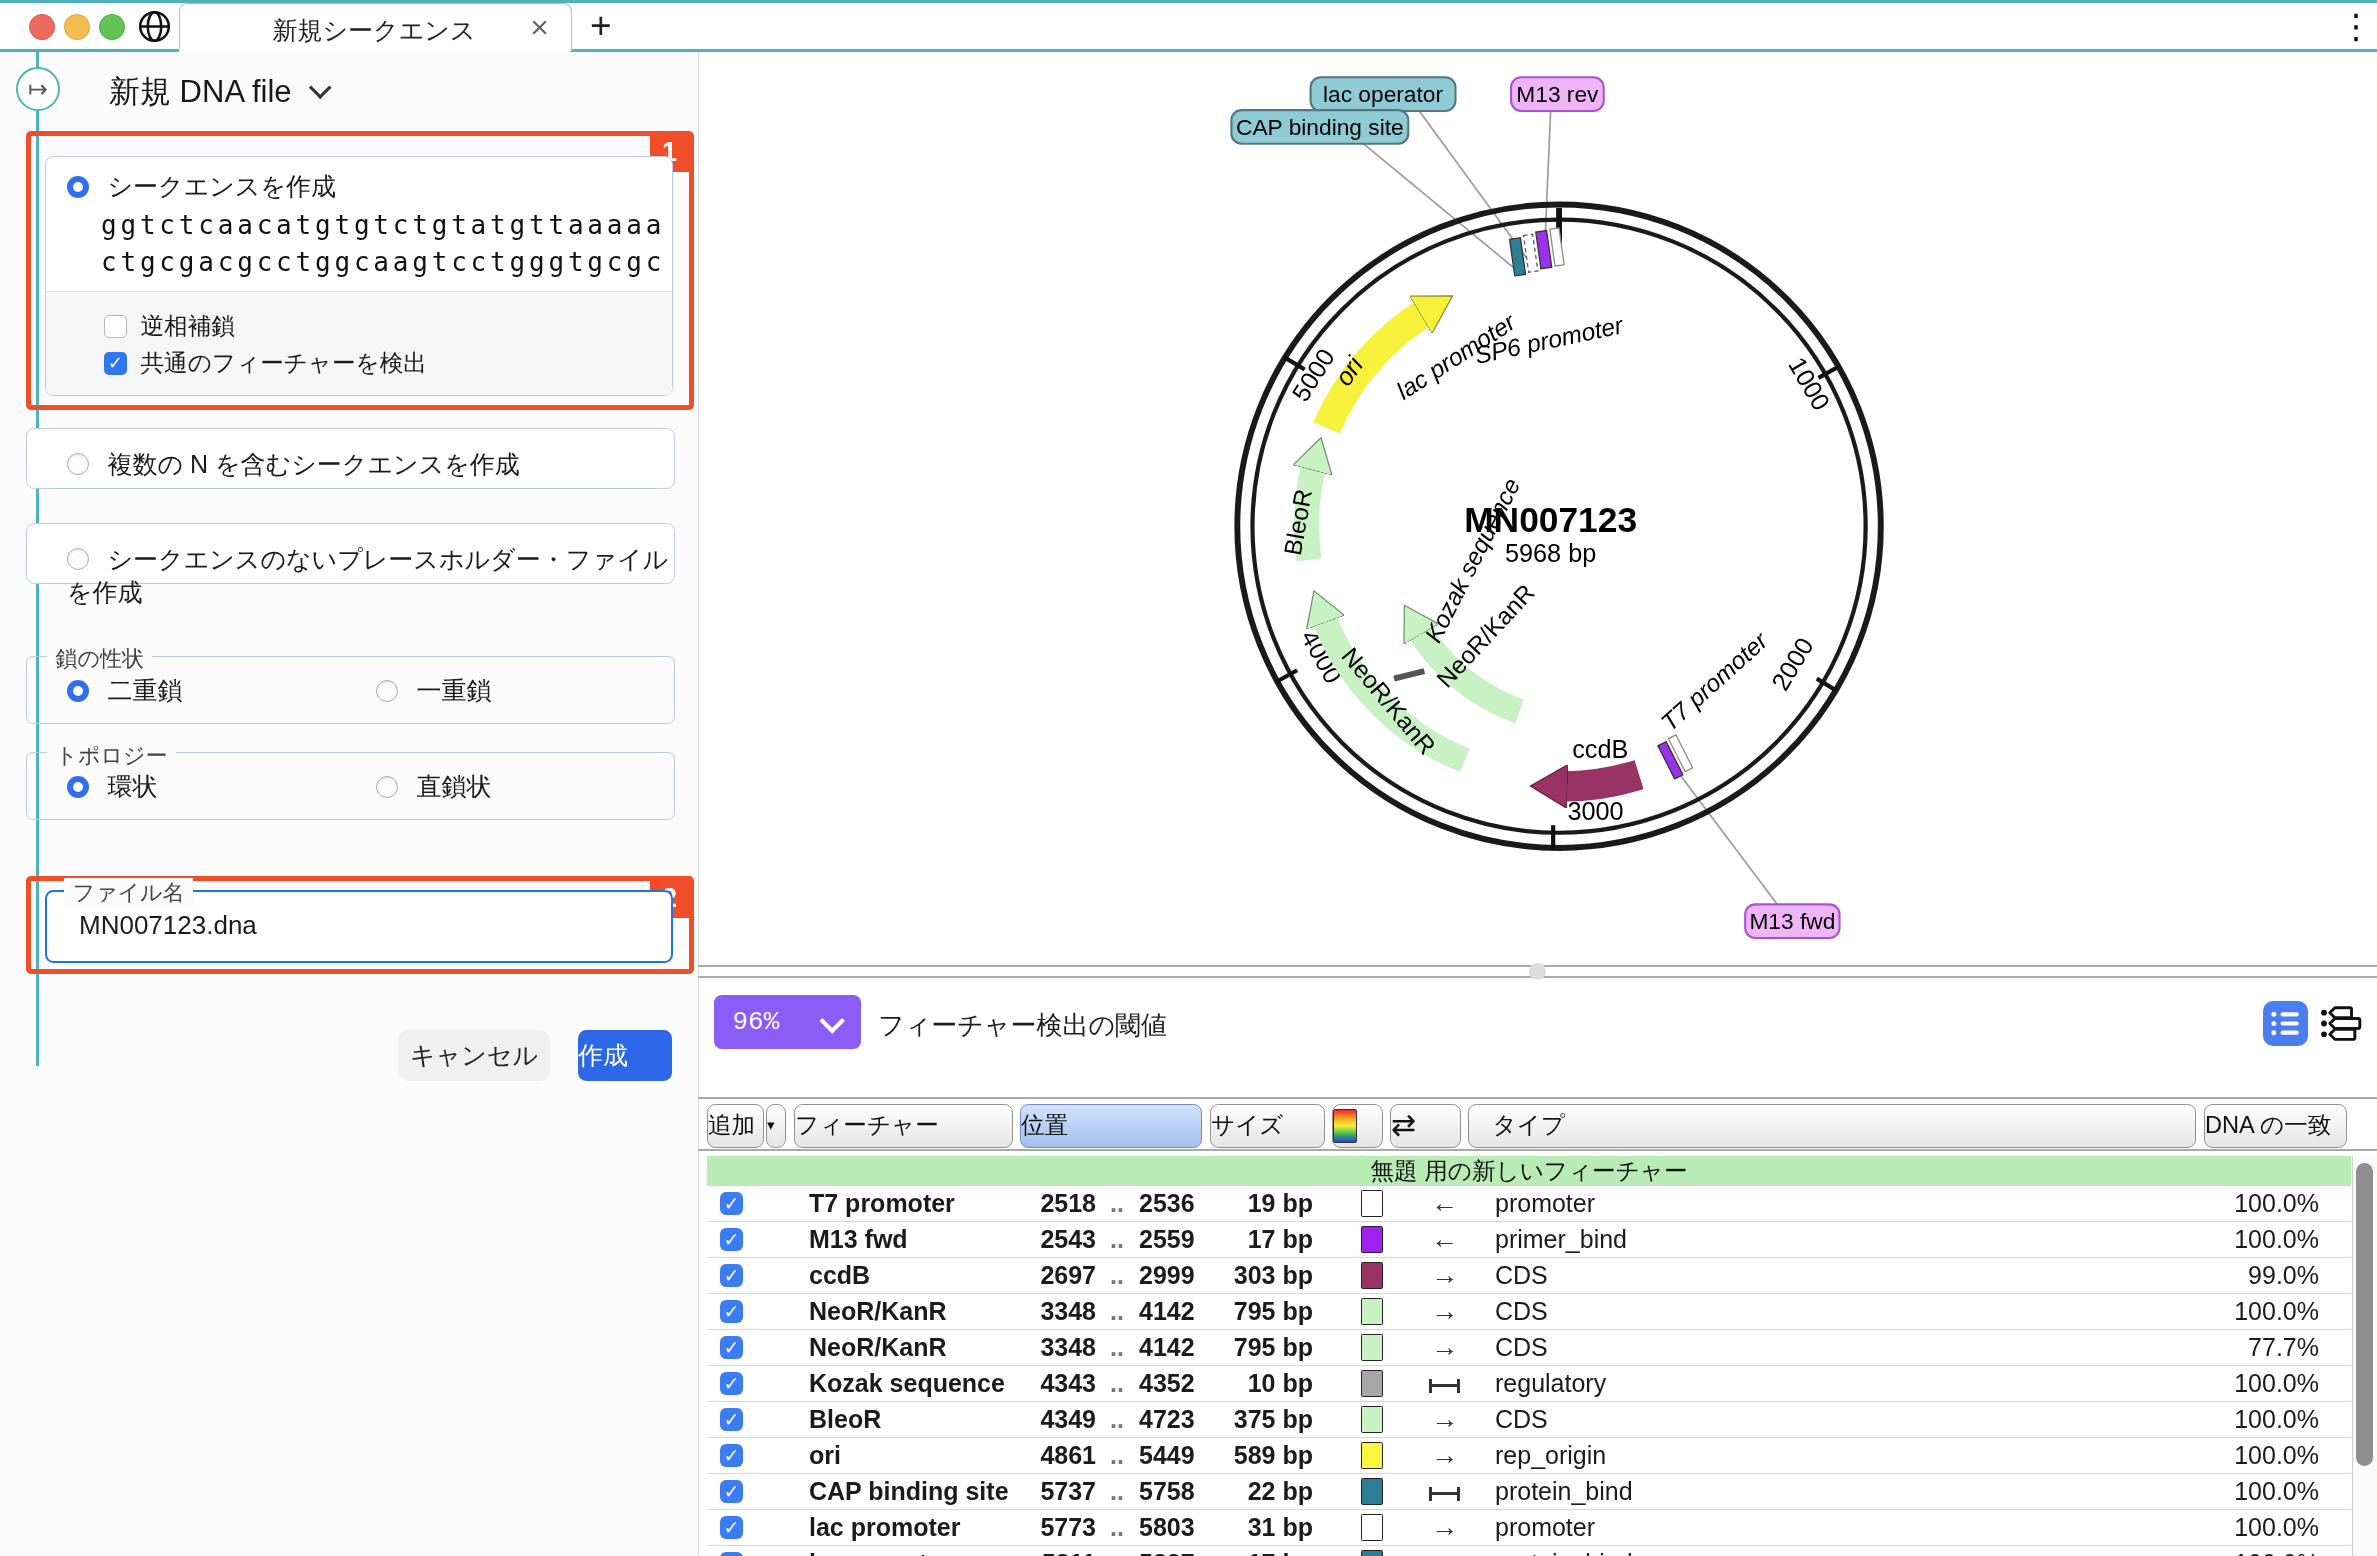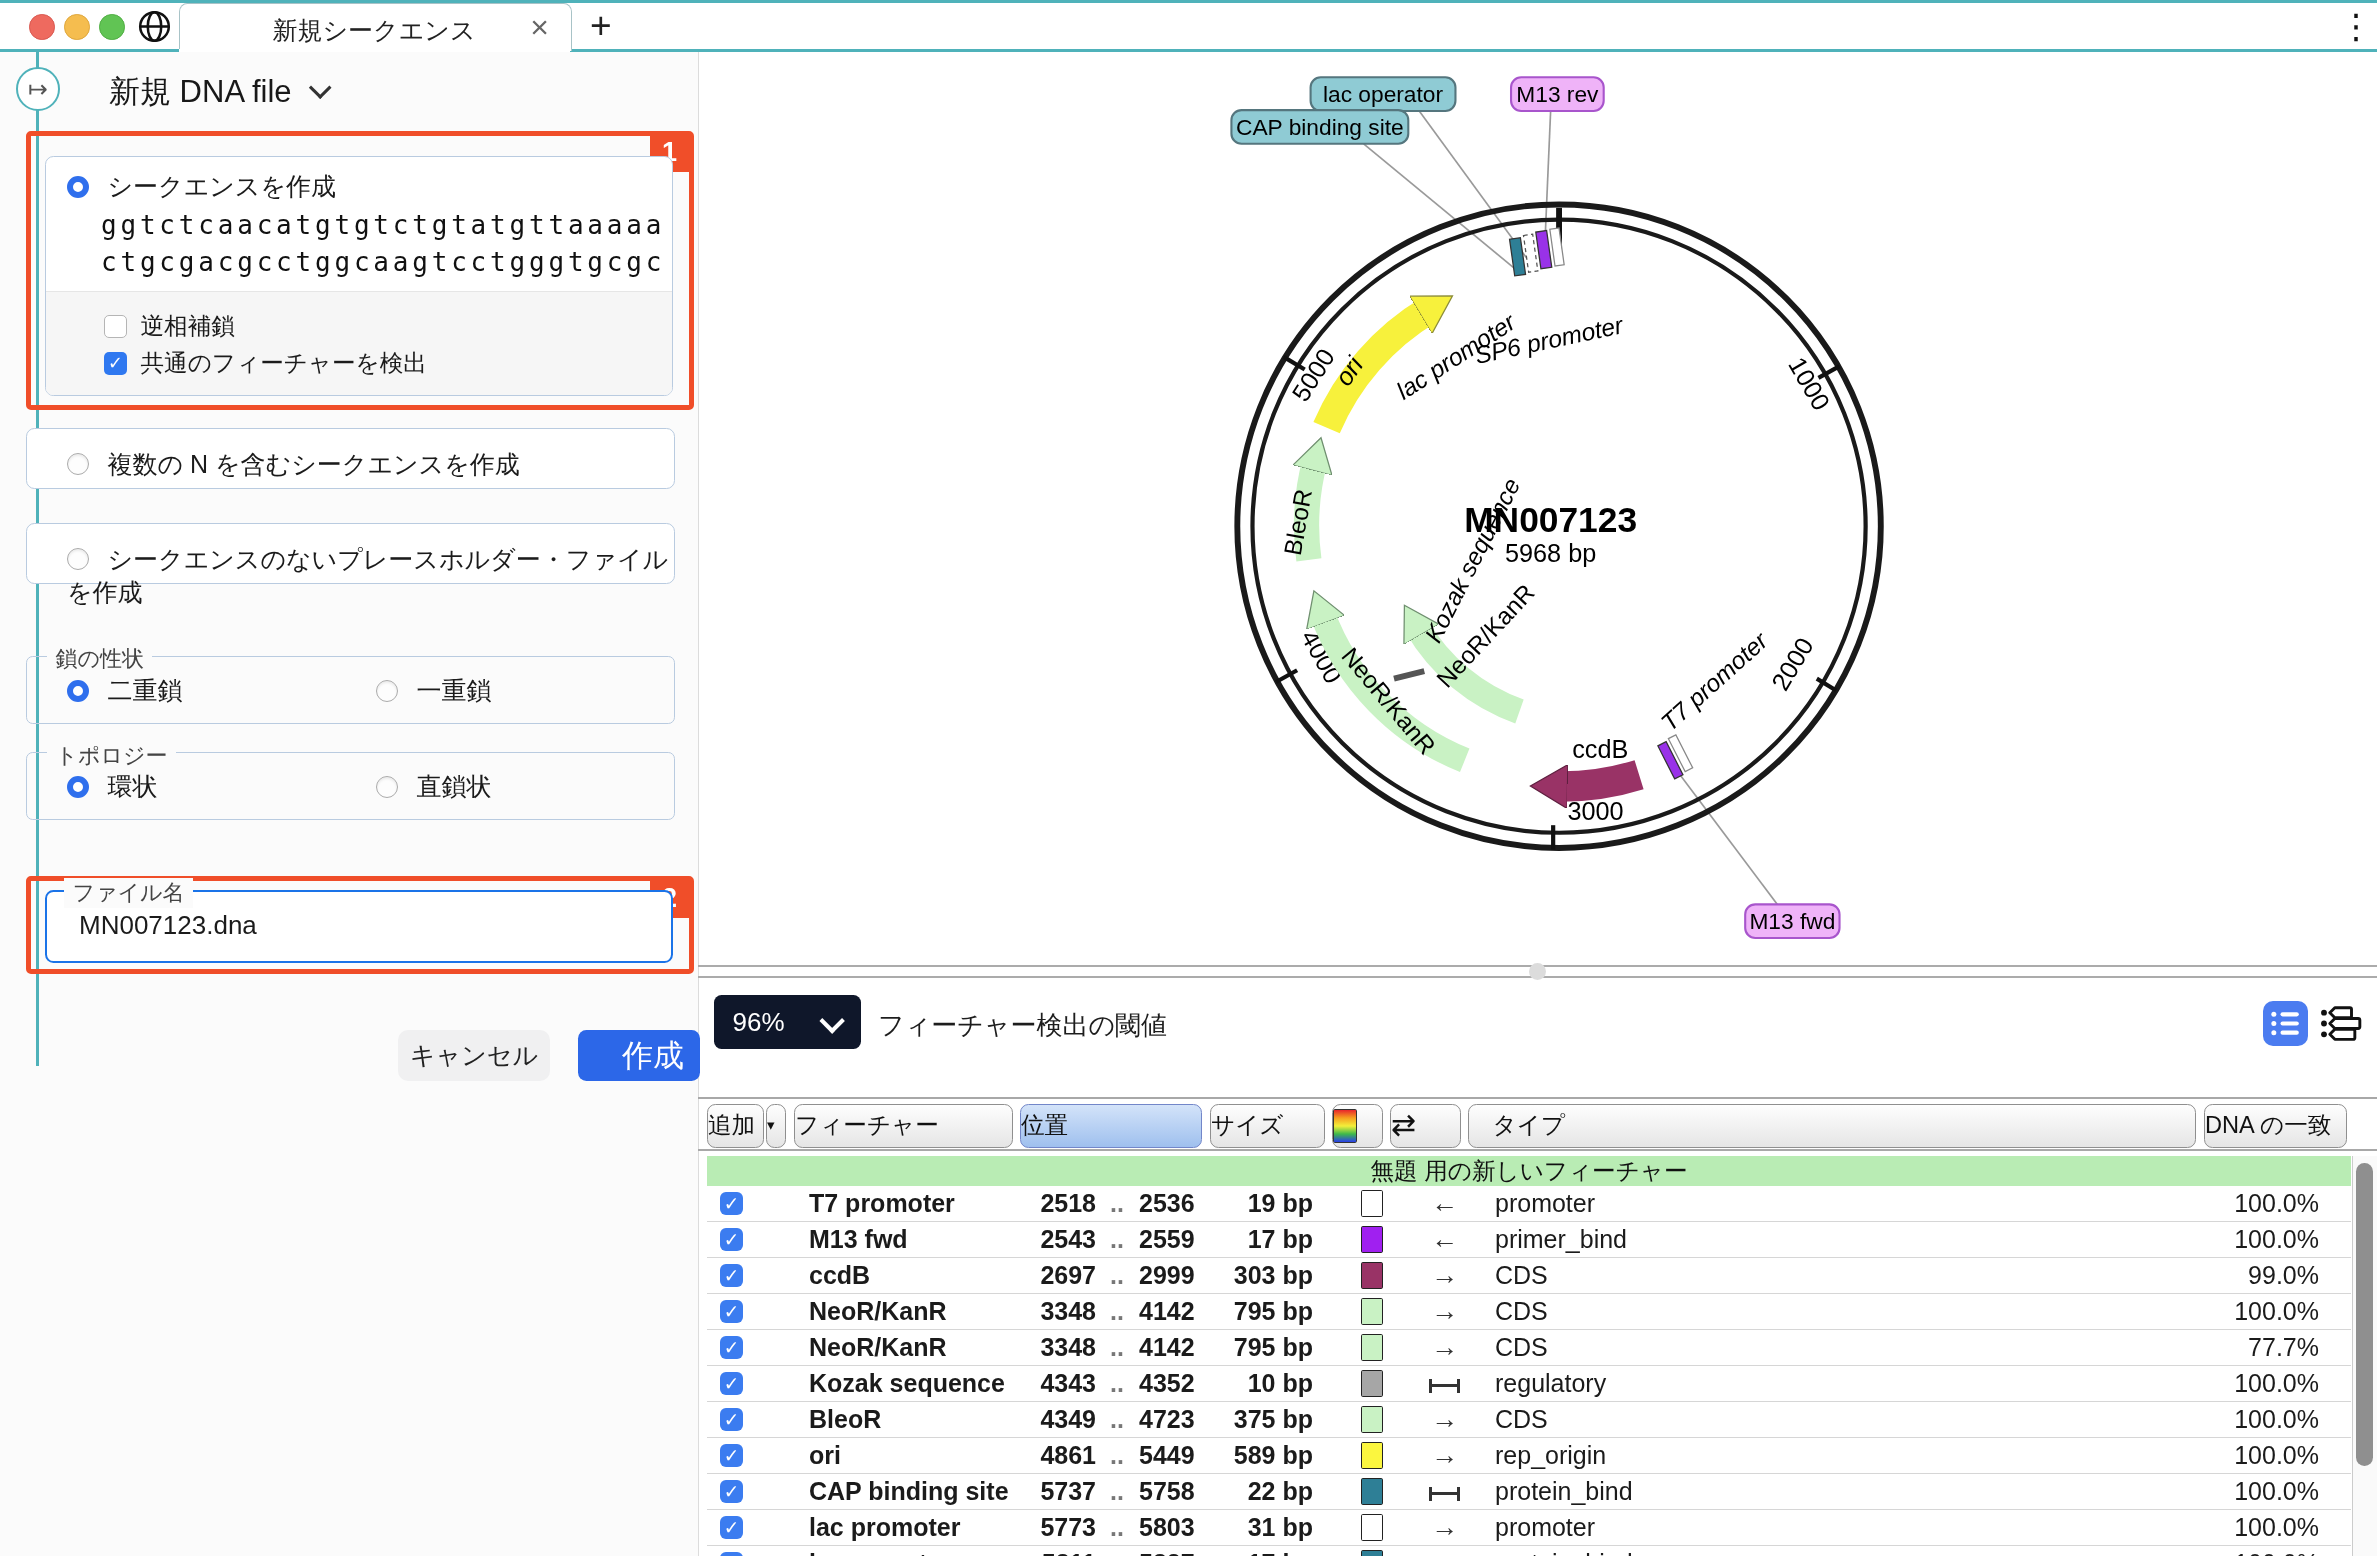--- a/index.html
+++ b/index.html
@@ -41,28 +41,28 @@
   .seq{font-family:"DejaVu Sans Mono",monospace;font-size:26px;letter-spacing:3.8px;line-height:37px;color:#111;white-space:pre;}
   .cbx{display:inline-block;width:23px;height:23px;box-sizing:border-box;border-radius:5px;vertical-align:middle;}
   .cbx.off{border:1.7px solid #b5b5b5;background:#fff;}
   .cbx.on{background:#2f78f0;color:#fff;text-align:center;line-height:23px;font-size:17.7px;}
   .clabel{font-size:23.6px;color:#1b1b1b;vertical-align:middle;margin-left:13.5px;}
   .fieldset{position:absolute;border:1.7px solid #b9cbe0;border-radius:6.7px;background:transparent;}
   .legend{position:absolute;font-size:22px;color:#444;background:#fbfbfb;padding:0 8.4px;}
   .fieldset-blue{position:absolute;border:2.5px solid #1a73e8;border-radius:8.4px;background:#fff;}
   .btn-cancel{position:absolute;background:#f0f0f1;border-radius:10px;font-size:25px;color:#222;
        text-align:center;}
-  .btn-create{position:absolute;background:#2c67e8;border-radius:8.4px;font-size:31px;color:#fff;text-align:center;padding-left:28px;}
+  .btn-create{position:absolute;background:#2c67e8;border-radius:8.4px;font-size:25px;color:#fff;text-align:left;}
   
   .map-svg{position:absolute;left:698px;top:52px;}
   
   .split-line{position:absolute;left:698px;width:1680px;height:1.7px;background:#ababab;}
   .split-dot{position:absolute;width:17px;height:17px;border-radius:50%;background:#dcdcdc;}
   
-  .thresh-btn{position:absolute;left:714px;top:995px;width:147px;height:54px;background:#0f172a;border-radius:7.6px;}
+  .thresh-btn{position:absolute;left:714px;top:995px;width:147px;height:54px;background:#8b5cf6;border-radius:7.6px;font-family:Liberation Mono, monospace;}
   .thresh-val{position:absolute;left:18.5px;top:11.8px;font-size:26px;color:#fff;}
   .thresh-chev{position:absolute;right:20px;top:17px;width:14.3px;height:14.3px;border-right:4.2px solid #fff;
        border-bottom:4.2px solid #fff;transform:rotate(45deg);}
   .thresh-label{position:absolute;left:878px;top:1008px;font-size:26px;color:#1d1d1d;}
   .hline{position:absolute;left:698px;width:1680px;height:1.7px;background:#a8a8a8;}
   .hbtn{position:absolute;top:1104px;height:44px;box-sizing:border-box;border:1.7px solid #8f8f8f;border-radius:8.4px;
         background:linear-gradient(#fefefe,#e5e5e5);font-size:23.6px;color:#111;text-align:left;line-height:40px;}
   .hbtn.sel{background:linear-gradient(#d3e3f9,#9fc0ee);border-color:#7286c9;}
   .rainbow{display:inline-block;width:22px;height:32px;margin-top:4.2px;border:1.7px solid #333;border-radius:1.7px;
         background:linear-gradient(#e8262b,#f6a11f,#f3ef3a,#3eb94a,#2a3eea);}

